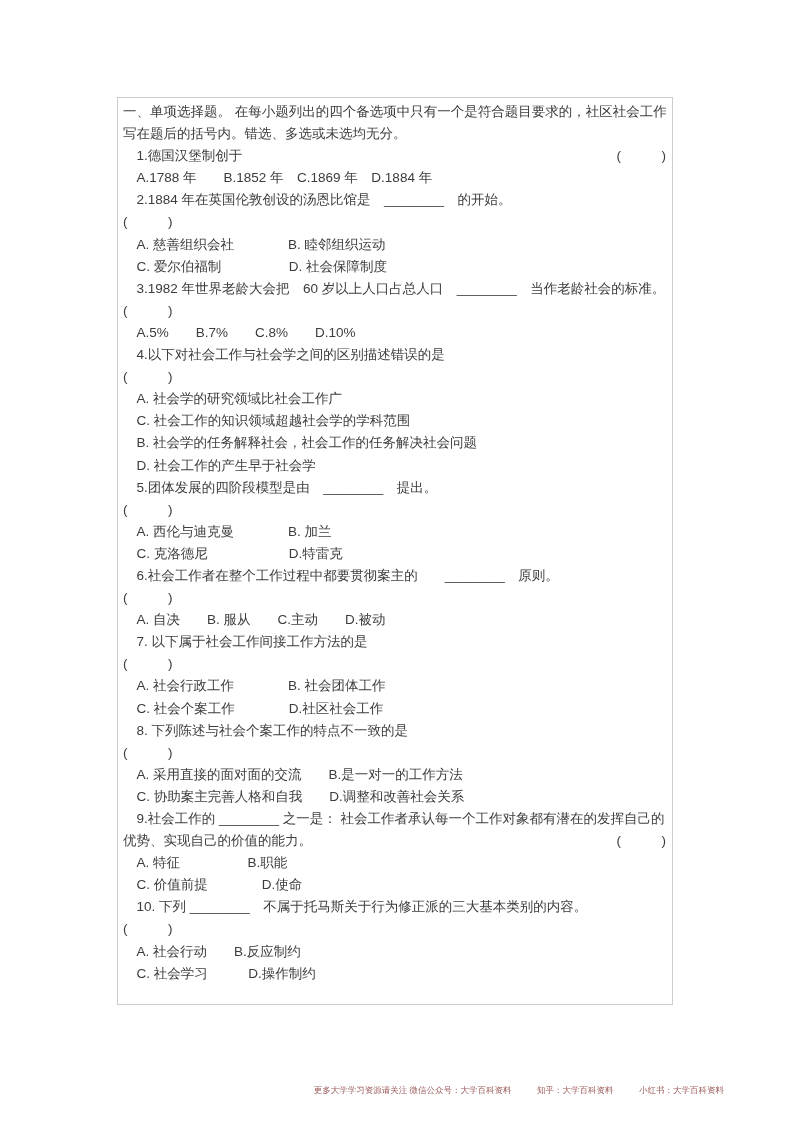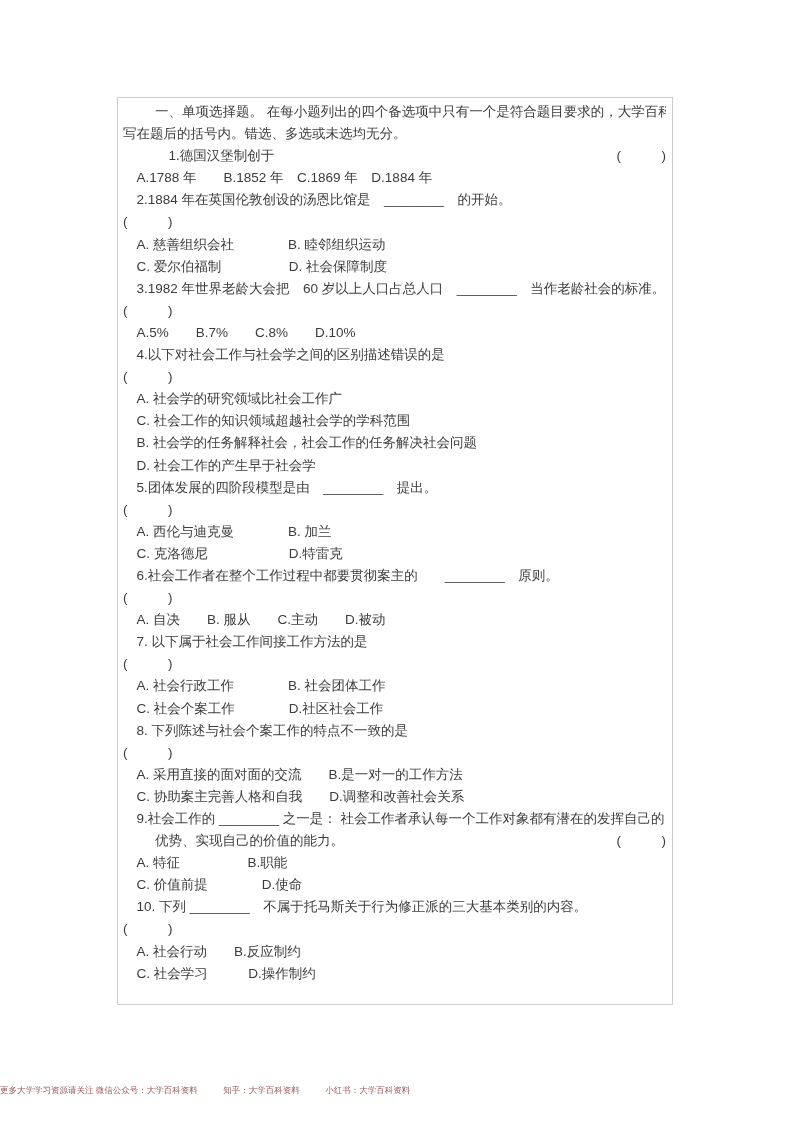--- a/index.html
+++ b/index.html
@@ -26,37 +26,36 @@
     line-height:22.1px;
   }
   .line{
     white-space:pre;
     height:22.1px;
     overflow:hidden;
   }
   .line.split{
     display:flex;
     justify-content:space-between;
-    margin-left:32px;
   }
   .line.split span{white-space:pre;}
   .footer{
     position:absolute;left:0;top:1083px;width:724px;
-    text-align:left;
+    text-align:right;
     color:var(--footer-color);
     font-size:8.5px;
     line-height:14px;
     white-space:pre;
   }
 </style>
 </head>
 <body>
 
 <div class="doc-box">
-    <div class="line split"><span>一、单项选择题。 在每小题列出的四个备选项中只有一个是符合题目要求的，</span><span>大学百科资料</span></div>
+    <div class="line split"><span>一、单项选择题。 在每小题列出的四个备选项中只有一个是符合题目要求的，</span><span>社区社会工作</span></div>
     <div class="line">写在题后的括号内。错选、多选或未选均无分。</div>
     <div class="line split"><span>　1.德国汉堡制创于</span><span>(　　　)</span></div>
     <div class="line">　A.1788 年　　B.1852 年　C.1869 年　D.1884 年</div>
     <div class="line">　2.1884 年在英国伦敦创设的汤恩比馆是　________　的开始。</div>
     <div class="line">(　　　)</div>
     <div class="line">　A. 慈善组织会社　　　　B. 睦邻组织运动</div>
     <div class="line">　C. 爱尔伯福制　　　　　D. 社会保障制度</div>
     <div class="line">　3.1982 年世界老龄大会把　60 岁以上人口占总人口　________　当作老龄社会的标准。</div>
     <div class="line">(　　　)</div>
     <div class="line">　A.5%　　B.7%　　C.8%　　D.10%</div>

